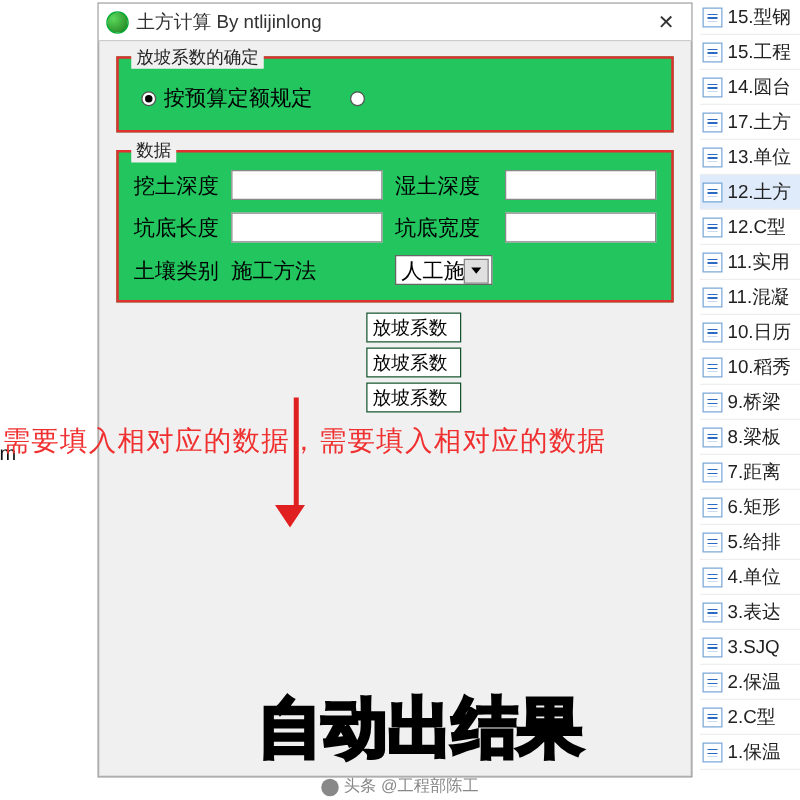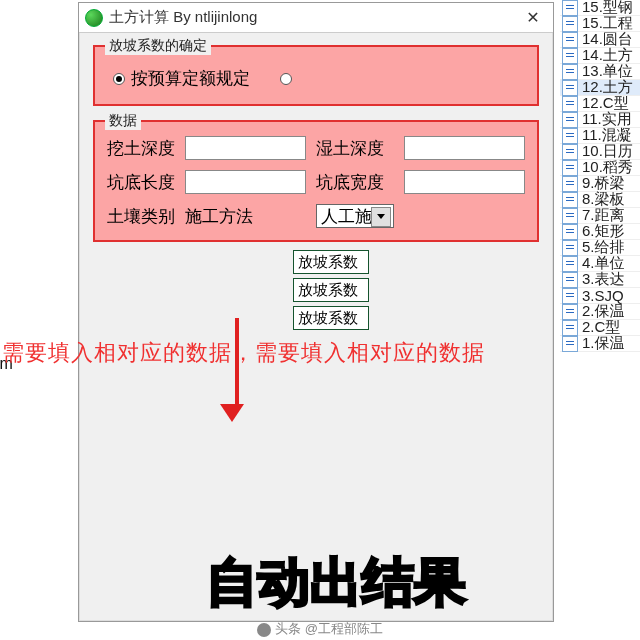--- a/index.html
+++ b/index.html
@@ -1,28 +1,28 @@
 <!DOCTYPE html>
 <html><head>
 <meta charset="utf-8">
 <style>
 * { box-sizing: border-box; margin: 0; padding: 0; }
 body { width: 640px; height: 640px; overflow: hidden; font-family: "Microsoft YaHei", SimSun, sans-serif; font-size: 14px; background: #fff; position: relative; }
 .bg-items { position: absolute; left: -60px; top: 170px; font-size: 16px; color: #111; line-height: 2.2; z-index: 0; }
 .right-list { position: absolute; right: 0; top: 0; width: 80px; height: 640px; background: #fff; z-index: 0; }
-.right-list .item { display: flex; align-items: center; height: 16px; padding-left: 2px; white-space: nowrap; border-bottom: 1px solid #eee; font-size: 15px; color: #222; }
+.right-list .item { display: flex; align-items: center; height: 28px; padding-left: 2px; white-space: nowrap; border-bottom: 1px solid #eee; font-size: 15px; color: #222; }
 .right-list .item.sel { background: rgba(40,120,220,0.15); }
 .doc-icon { display: inline-block; width: 16px; height: 16px; background: linear-gradient(#fff,#fff); border: 1px solid #7aa8d8; margin-right: 4px; position: relative; flex-shrink: 0; }
 .doc-icon::after { content: ""; position: absolute; left: 3px; top: 4px; width: 8px; height: 6px; background: repeating-linear-gradient(#2a6ac2 0 1px, transparent 1px 3px); }
 .dialog { position: absolute; left: 78px; top: 2px; width: 476px; height: 620px; background: #f0f0f0; border: 1px solid #999; box-shadow: 0 0 0 1px #ddd inset; z-index: 2; }
 .titlebar { height: 30px; background: #fff; border-bottom: 1px solid #ccc; display: flex; align-items: center; padding: 0 6px; font-size: 15px; color: #333; }
 .globe { width: 18px; height: 18px; border-radius: 50%; background: radial-gradient(circle at 30% 30%, #5bd85b, #1a7a1a); border: 1px solid #0a3; margin-right: 6px; flex-shrink: 0; }
 .close-x { margin-left: auto; width: 28px; height: 22px; display: flex; align-items: center; justify-content: center; font-size: 16px; color: #333; }
 .dlg-body { padding: 12px 14px; }
-.fieldset { border: 2px solid #e03030; position: relative; margin-bottom: 14px; padding: 14px 12px 12px; background: #fca5a5; }
+.fieldset { border: 2px solid #e03030; position: relative; margin-bottom: 14px; padding: 14px 12px 12px; background: #22c55e; }
 .legend { position: absolute; top: -10px; left: 10px; background: #f0f0f0; padding: 0 4px; font-size: 14px; color: #222; }
 .radio-row { display: flex; gap: 30px; padding: 6px 6px 2px; }
 .radio-opt { display: flex; align-items: center; gap: 6px; font-size: 17px; }
 .radio { width: 12px; height: 12px; border: 1px solid #555; border-radius: 50%; display: inline-flex; align-items: center; justify-content: center; background: #fff; }
 .radio .dot { width: 6px; height: 6px; background: #000; border-radius: 50%; }
 .data-grid { display: grid; grid-template-columns: auto 1fr auto 1fr; gap: 10px 10px; align-items: center; font-size: 17px; }
 .data-grid label { white-space: nowrap; }
 .txt-in { height: 24px; border: 1px solid #888; background: #fff; width: 100%; }
 .sel-in { height: 24px; border: 1px solid #666; background: #fff; width: 100%; display: flex; align-items: center; padding: 0 4px; position: relative; }
 .sel-in::after { content: ""; position: absolute; right: 2px; top: 2px; width: 18px; height: 18px; background: #e0e0e0; border: 1px solid #888; }
@@ -56,21 +56,21 @@
   <div class="item">
       <span class="doc-icon"></span>
       <span>15.工程</span>
     </div>
   <div class="item">
       <span class="doc-icon"></span>
       <span>14.圆台</span>
     </div>
   <div class="item">
       <span class="doc-icon"></span>
-      <span>14.土方</span>
+      <span>17.土方</span>
     </div>
   <div class="item">
       <span class="doc-icon"></span>
       <span>13.单位</span>
     </div>
   <div class="item sel">
       <span class="doc-icon"></span>
       <span>12.土方</span>
     </div>
   <div class="item">

